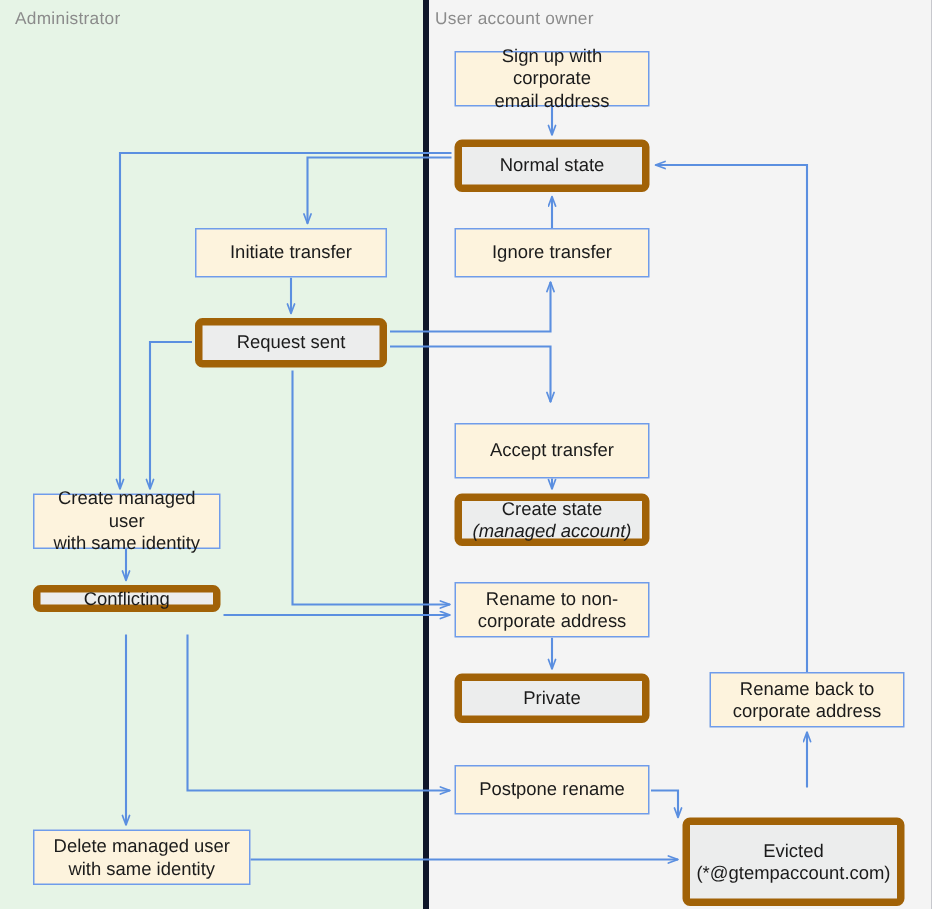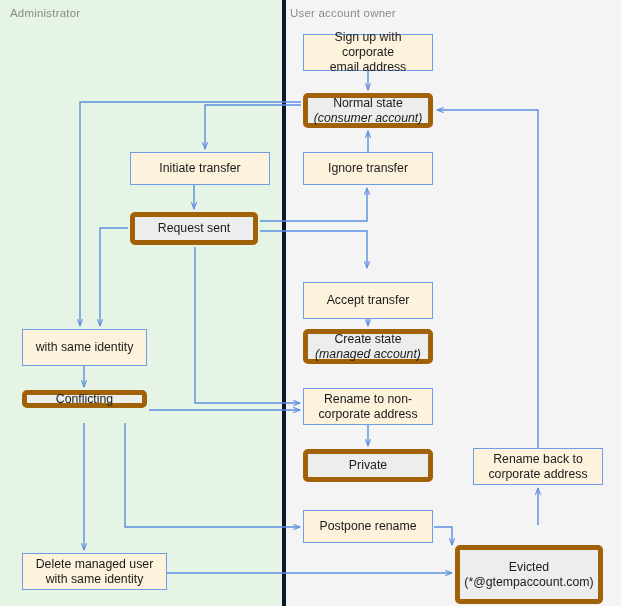--- a/index.html
+++ b/index.html
@@ -60,29 +60,28 @@
   <div id="node-layer">
       <div class="node action" style="left: 303px; top: 34px; width: 130px; height: 37px;">
         <div>
           <span class="txt">Sign up with corporate</span>
           <span class="txt">email address</span>
         </div>
       </div>
       <div class="node state" style="left: 303px; top: 93px; width: 130px; height: 35px;">
         <div>
           <span class="txt">Normal state</span>
-          <span class="txt ital">(consumer account)</span>
         </div>
       </div>
       <div class="node action" style="left: 303px; top: 152px; width: 130px; height: 33px;">
         <div>
           <span class="txt">Ignore transfer</span>
         </div>
       </div>
-      <div class="node action" style="left: 130px; top: 152px; width: 140px; height: 33px;">
+      <div class="node action" style="left: 130px; top: 152px; width: 128px; height: 33px;">
         <div>
           <span class="txt">Initiate transfer</span>
         </div>
       </div>
       <div class="node state" style="left: 130px; top: 212px; width: 128px; height: 33px;">
         <div>
           <span class="txt">Request sent</span>
         </div>
       </div>
       <div class="node action" style="left: 303px; top: 282px; width: 130px; height: 37px;">
@@ -91,20 +90,21 @@
         </div>
       </div>
       <div class="node state" style="left: 303px; top: 329px; width: 130px; height: 35px;">
         <div>
           <span class="txt">Create state</span>
           <span class="txt ital">(managed account)</span>
         </div>
       </div>
       <div class="node action" style="left: 22px; top: 329px; width: 125px; height: 37px;">
         <div>
+          <span class="txt">Create managed user</span>
           <span class="txt">with same identity</span>
         </div>
       </div>
       <div class="node state" style="left: 22px; top: 390px; width: 125px; height: 18px;">
         <div>
           <span class="txt">Conflicting</span>
         </div>
       </div>
       <div class="node action" style="left: 303px; top: 388px; width: 130px; height: 37px;">
         <div>

